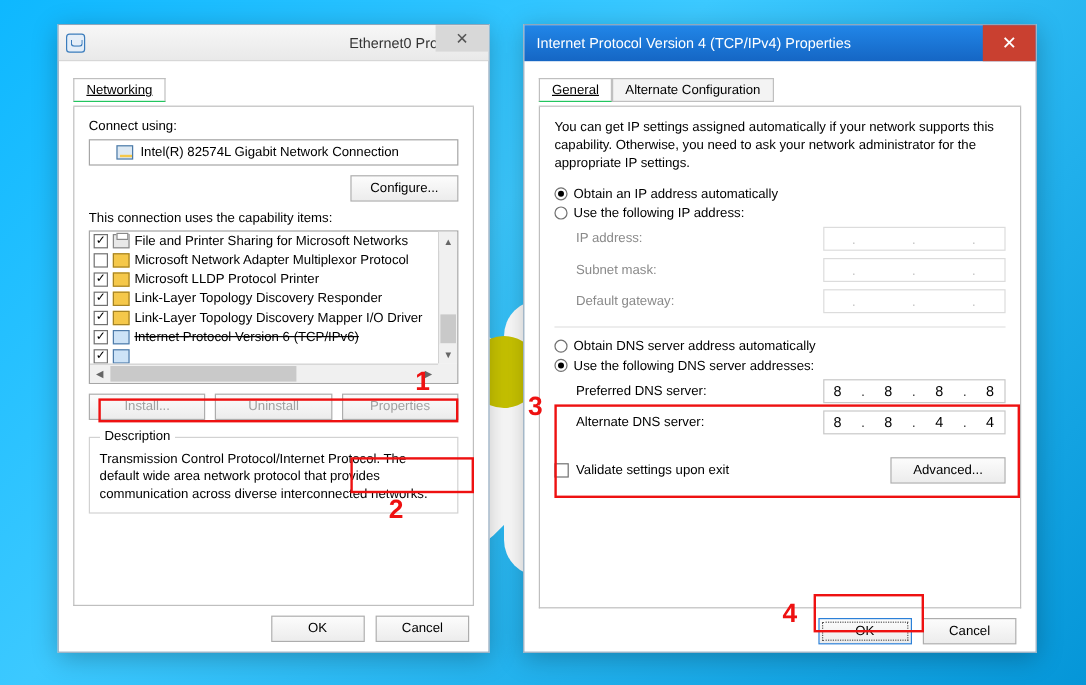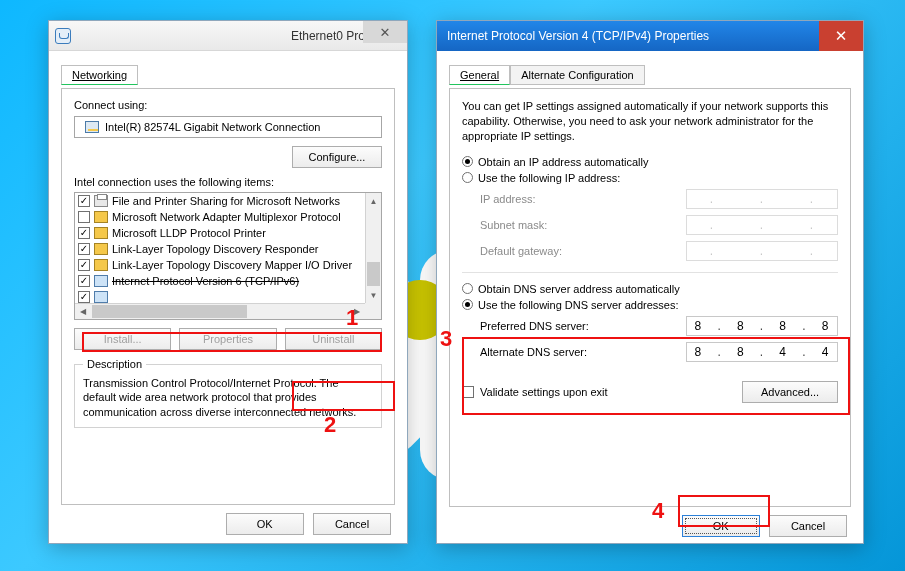--- a/index.html
+++ b/index.html
@@ -49,21 +49,21 @@
   .tab-strip { position:relative; height:24px; margin-top:4px;}
   .tab { display:inline-block; padding:3px 10px; border:1px solid #bfbfbf; background:#fff; position:relative; font-size:11px;}
   .tab.active { border-bottom:1px solid #22c55e; z-index:2;text-decoration:underline;}
   .tab.inactive { background:#f3f3f3; }
   .tab-line { position:absolute; left:0; right:0; bottom:0; height:0; border-bottom:1px solid #bfbfbf; z-index:1;}
   .tab-page { border:1px solid #bfbfbf; border-top:none; padding: 10px 12px; }
 
   .label { font-size:11px; color:#000; }
   .disabled-txt { color:#8a8a8a; }
 
-  .adapter-box { border:1px solid #a6a6a6; padding:4px 10px; margin:5px 0 8px 0; display:flex; align-items:center; gap:6px;}
+  .adapter-box { border:1px solid #a6a6a6; padding:4px 22px; margin:5px 0 8px 0; display:flex; align-items:center; gap:6px;}
   .nic-icon { width:14px;height:12px;background:#dde9f3;border:1px solid #4b7aa8;position:relative;}
   .nic-icon::after{content:'';position:absolute;left:2px;top:7px;width:10px;height:2px;background:#f5c84a;}
 
   .btn { font-size:11px; padding:3px 0; height:22px; text-align:center; border:1px solid #adadad; background:linear-gradient(#fcfcfc,#ececec); display:inline-flex;align-items:center;justify-content:center; cursor:default;}
   .btn.dis { color:#a0a0a0; }
   .btn.focus { border:1px solid #2c80d8; outline:1px dotted #555; outline-offset:-4px;}
 
   .items-box { border:1px solid #a6a6a6; height:128px; position:relative; overflow:hidden;}
   .items-inner { position:absolute; left:0;top:0; width:calc(100% - 16px);}
   .item { display:flex; align-items:center; gap:4px; padding:1px 3px; font-size:11px; height:16px; white-space:nowrap;}
@@ -142,21 +142,21 @@
     </div>
     <div class="tab-page" style="height:416px;">
       <div class="label">Connect using:</div>
       <div class="adapter-box">
         <span class="nic-icon"></span>
         <span style="font-size:11px;">Intel(R) 82574L Gigabit Network Connection</span>
       </div>
       <div style="text-align:right;">
         <span class="btn" style="width:90px;">Configure...</span>
       </div>
-      <div class="label" style="margin:8px 0 4px 0;">Intel connection uses the following items:</div>
+      <div class="label" style="margin:8px 0 4px 0;">This connection uses the capability items:</div>
 
       <div class="items-box">
         <div class="items-inner" id="items-inner">
             <div class="item">
               <span class="cb ck"></span>
               <span class="proto-icon ic-printer"></span>
               <span>File and Printer Sharing for Microsoft Networks</span>
             </div>
             <div class="item">
               <span class="cb"></span>
@@ -198,22 +198,22 @@
           <div class="track">
               <div class="thumb"></div>
             </div>
           <div class="ar">▶</div>
         </div>
         <div class="corner"></div>
       </div>
 
       <div class="btn-row">
         <span class="btn dis">Install...</span>
+        <span class="btn dis">Uninstall</span>
         <span class="btn dis">Properties</span>
-        <span class="btn dis">Uninstall</span>
       </div>
 
       <fieldset class="desc">
         <legend>Description</legend>
         <div class="desc-text">Transmission Control Protocol/Internet Protocol. The default wide area network protocol that provides communication across diverse interconnected networks.</div>
       </fieldset>
     </div>
     <div class="foot">
       <span class="btn">OK</span>
       <span class="btn">Cancel</span>

